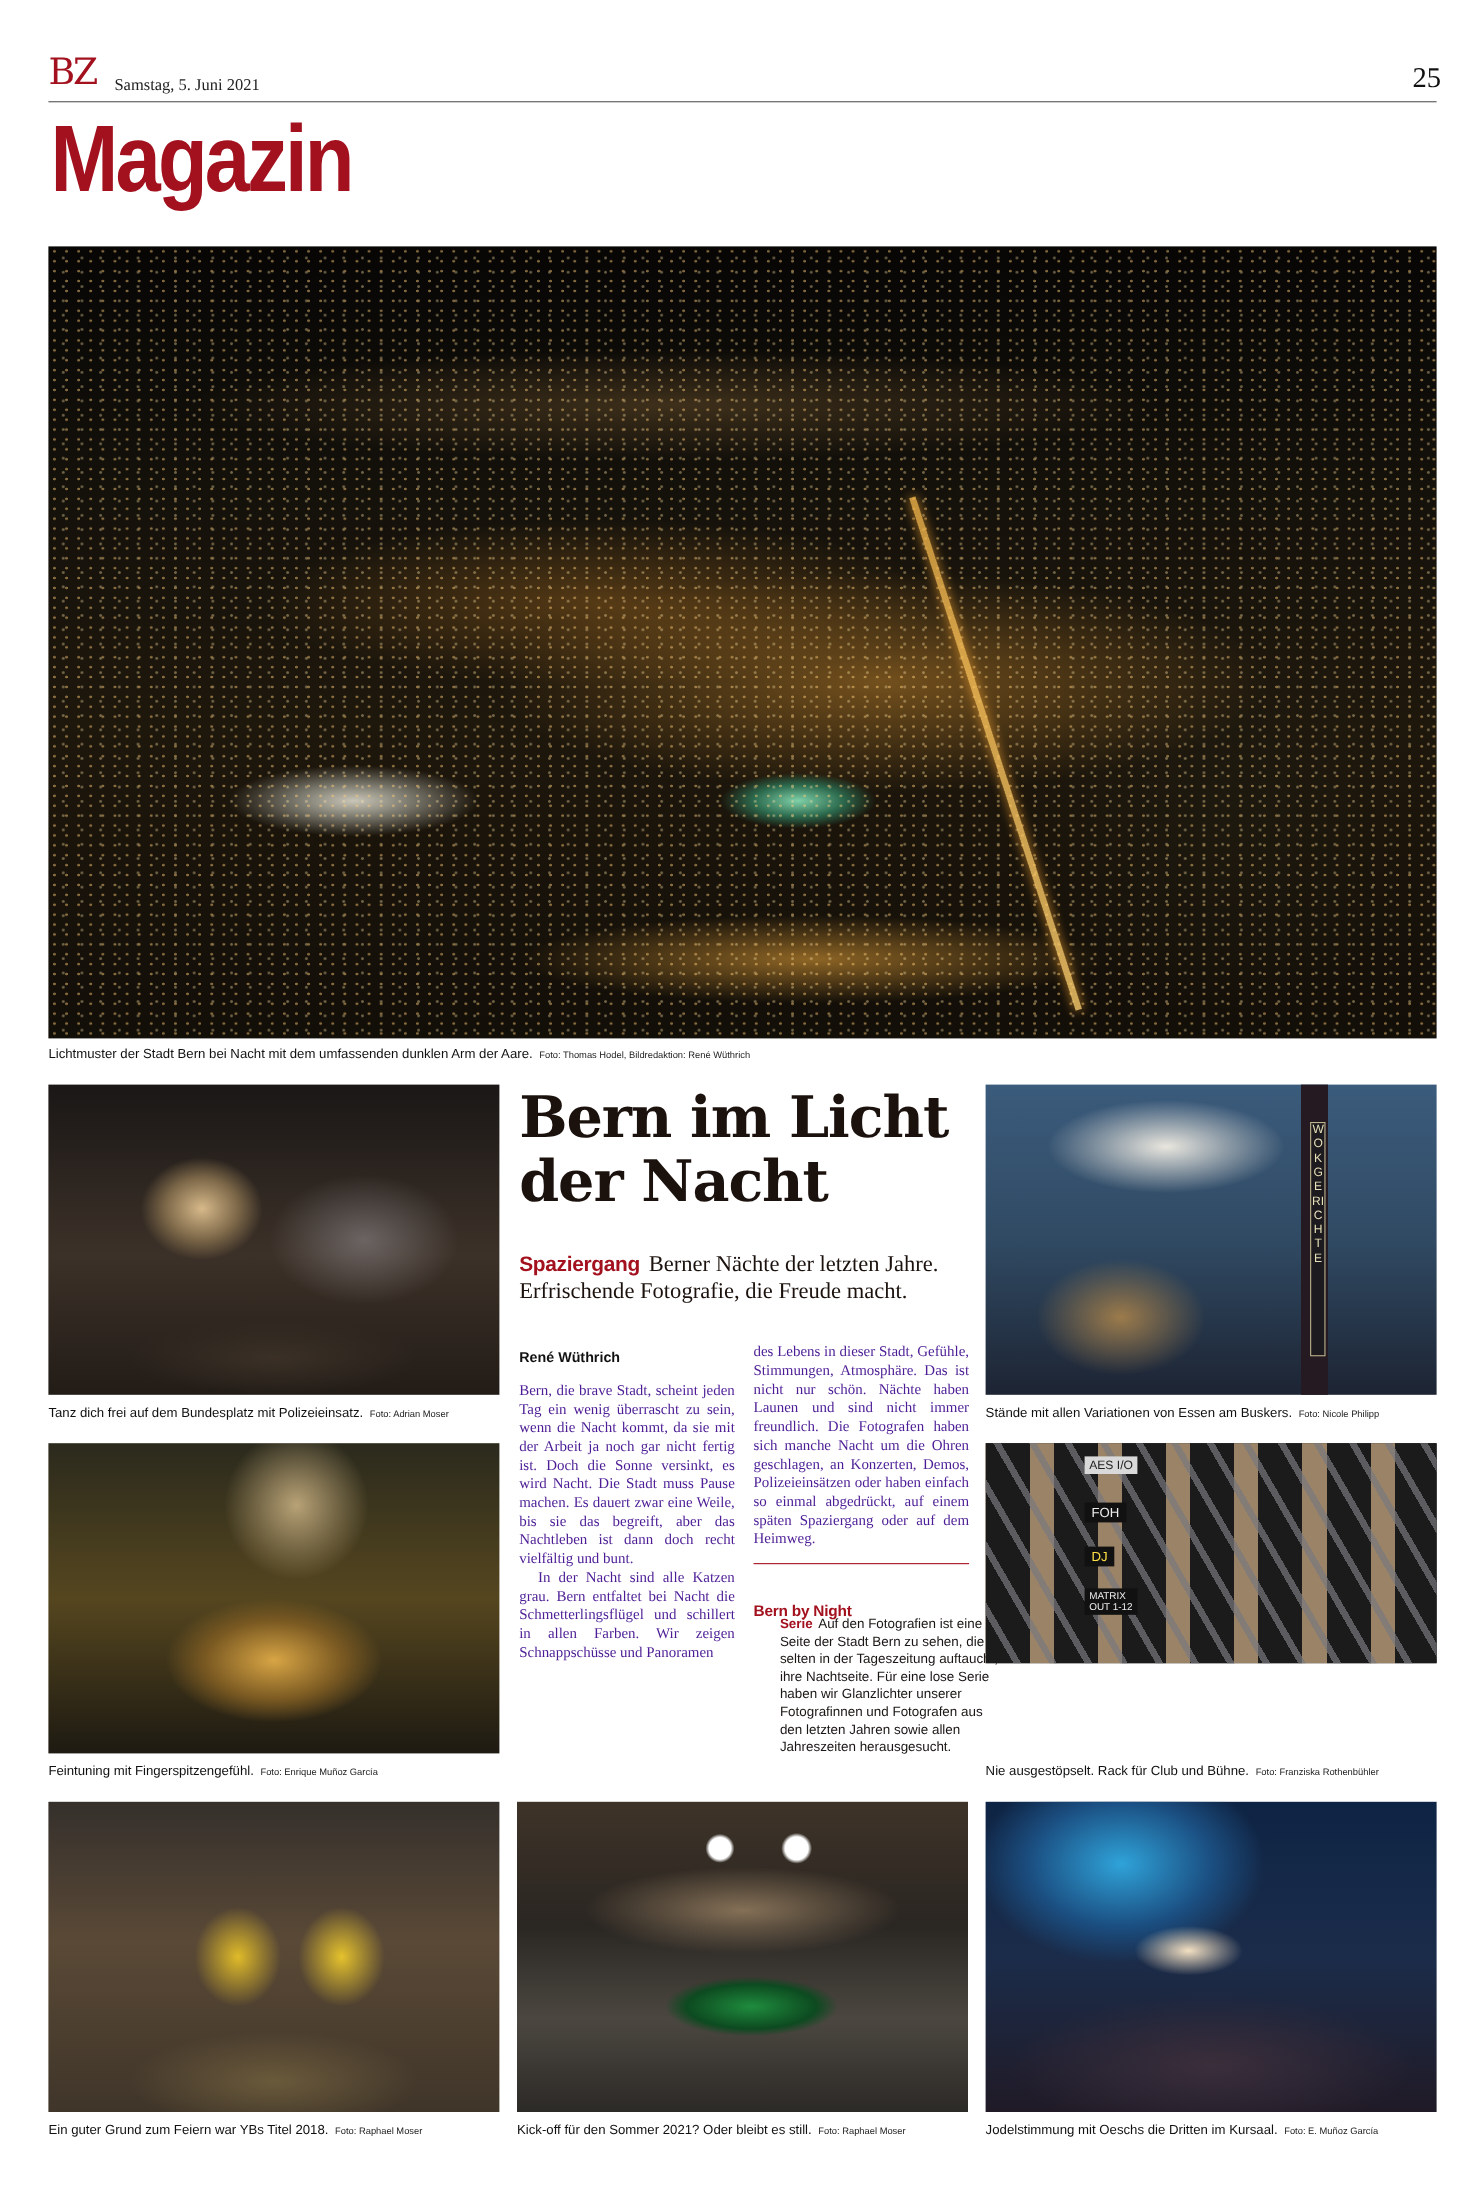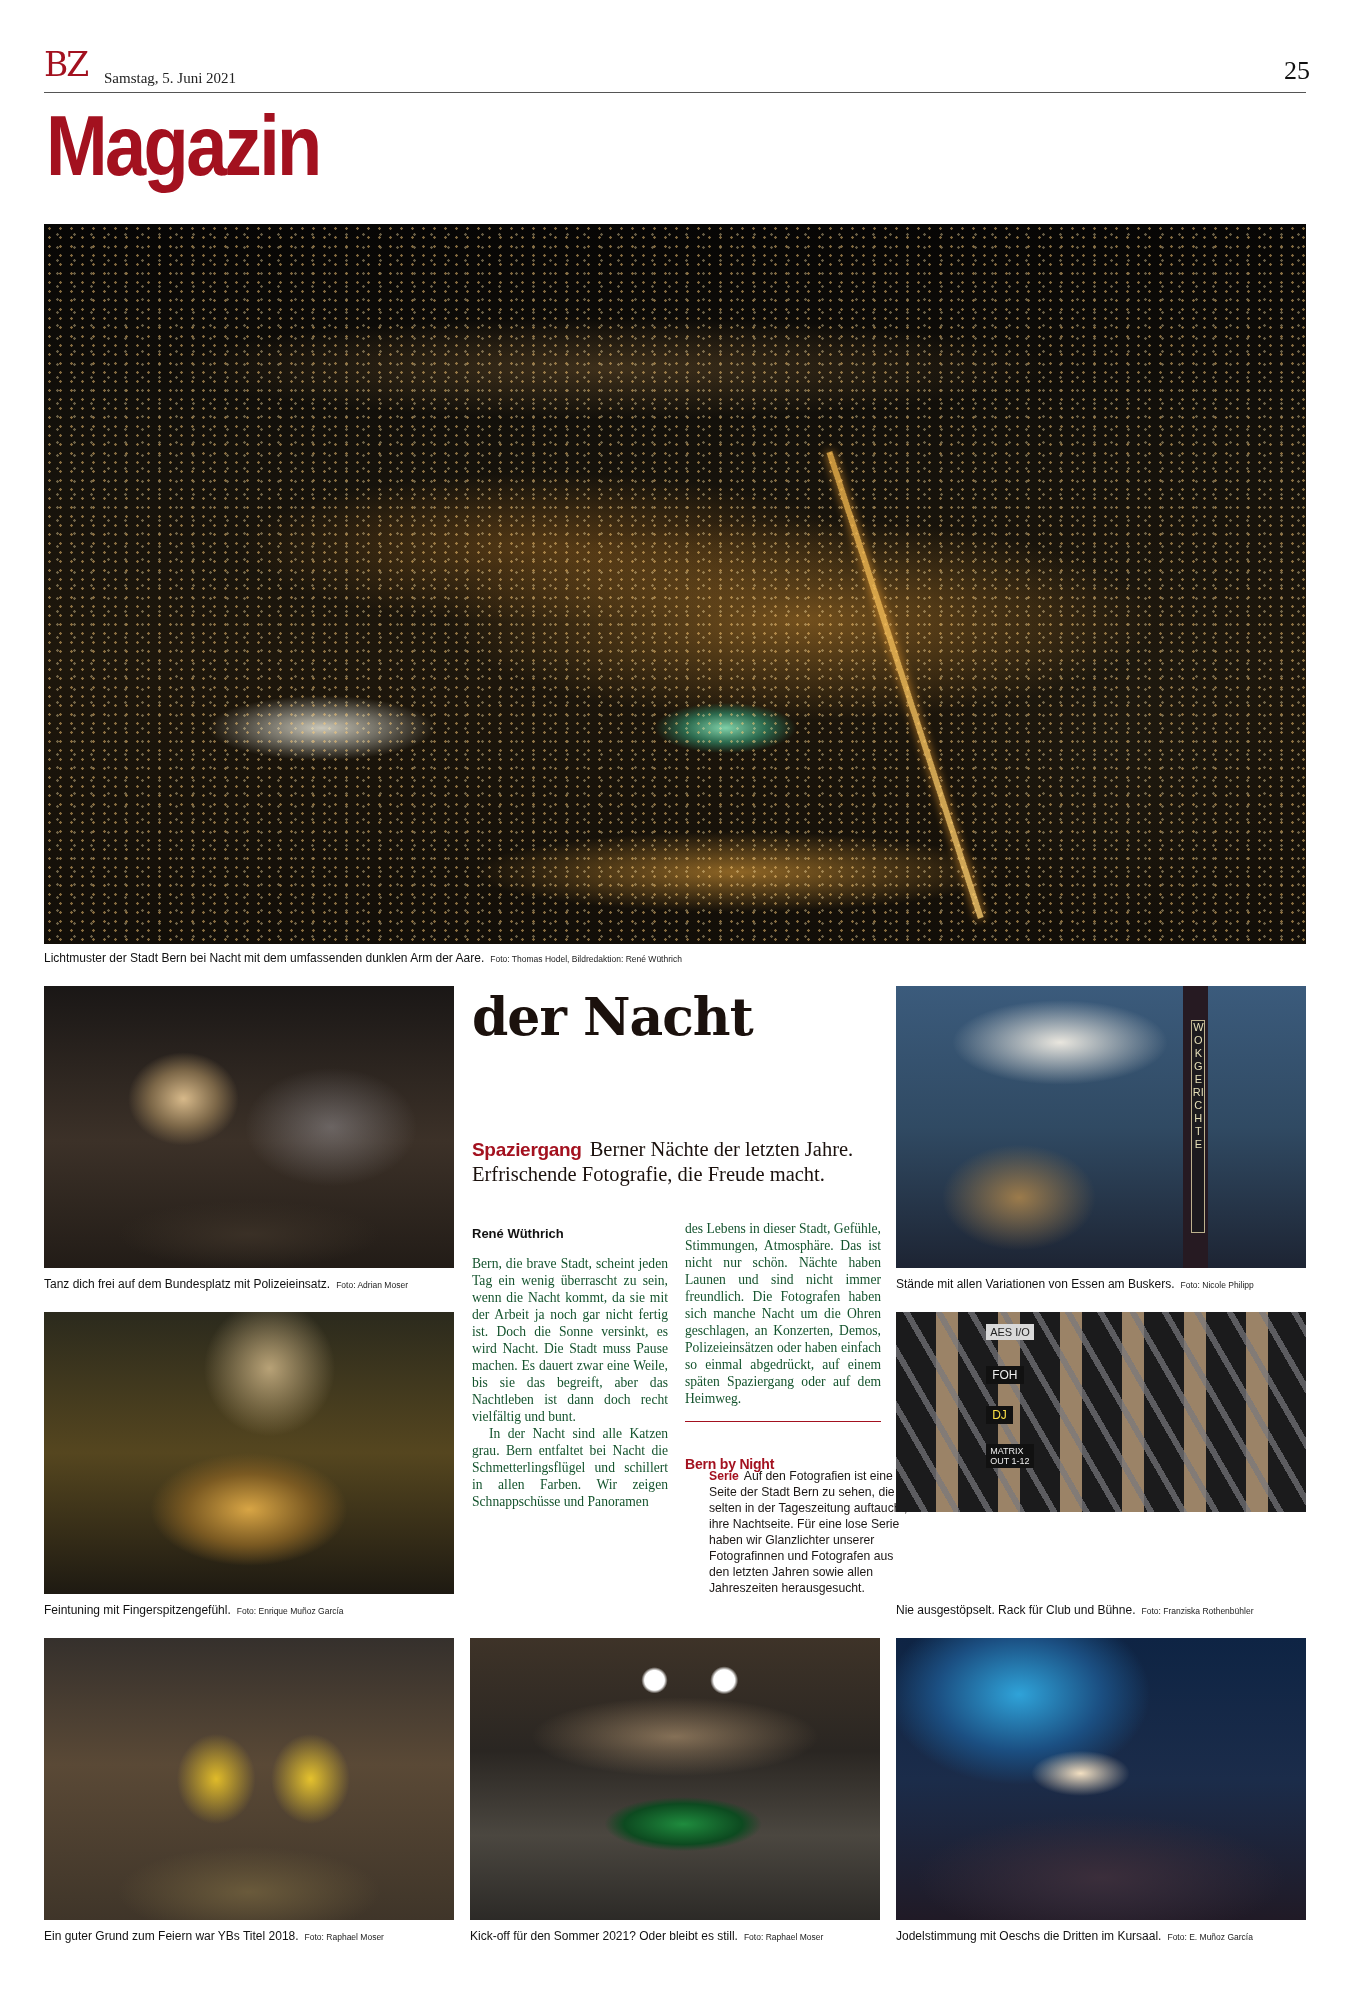--- a/index.html
+++ b/index.html
@@ -74,21 +74,21 @@
                 radial-gradient(ellipse 40% 40% at 30% 20%, #2fa3d9 0%, #1b4f82 50%, transparent 80%),
                 linear-gradient(180deg, #0e2444 0%, #1b2c4a 50%, #201a26 100%); }
 
   
   .headline { left: 472px; top: 988px; width: 420px; font-family: "DejaVu Serif", serif; font-weight: 700; font-size: 52px; line-height: 58px; color: #1b110d; letter-spacing: -1px; }
   .lead { left: 472px; top: 1137px; width: 420px; font-family: "Liberation Serif", serif; font-size: 20.5px; line-height: 24px; color: #1b110d; }
   .lead .kicker { font-family: "Liberation Sans", sans-serif; font-weight: 700; color: #a3111f; font-size: 19px; margin-right: 8px; letter-spacing: -0.3px; }
 
   .author { left: 472px; top: 1226px; font-family: "Liberation Sans", sans-serif; font-weight: 700; font-size: 13px; color: #111; }
 
-  .body-col { position: absolute; width: 196px; font-family: "Liberation Serif", serif; font-size: 13.6px; line-height: 17px; color: #14532d; text-align: justify; hyphens: manual; }
+  .body-col { position: absolute; width: 196px; font-family: "Liberation Serif", serif; font-size: 13.6px; line-height: 17px; color: #4c1d95; text-align: justify; hyphens: manual; }
   .body-col p { margin: 0; }
   .body-col p + p { text-indent: 17px; }
   .col1 { left: 472px; top: 1255px; }
   .col2 { left: 685px; top: 1220px; }
 
   .box-rule { left: 685px; top: 1421px; width: 196px; height: 1px; background: #a3111f; }
   .box-title { left: 685px; top: 1456px; font-family: "Liberation Sans", sans-serif; font-weight: 700; font-size: 14px; color: #a3111f; letter-spacing: -0.2px; }
   .box-text { left: 685px; top: 1468px; width: 200px; font-family: "Liberation Sans", sans-serif; font-size: 12.2px; line-height: 16px; color: #1b1614; margin-left: 24px; }
   .box-text .kicker { color: #a3111f; font-weight: 700; margin-right: 5px; }
 </style>
@@ -105,20 +105,21 @@
 <div class="caption" style="left:44px; top:951px;">
   <span>Lichtmuster der Stadt Bern bei Nacht mit dem umfassenden dunklen Arm der Aare.</span><span class="credit">Foto: Thomas Hodel, Bildredaktion: René Wüthrich</span>
 </div>
 
 <div class="photo p-bundesplatz"></div>
 <div class="caption" style="left:44px; top:1277px;">
   <span>Tanz dich frei auf dem Bundesplatz mit Polizeieinsatz.</span><span class="credit">Foto: Adrian Moser</span>
 </div>
 
 <div class="abs headline">
+  <div>Bern im Licht</div>
   <div>der Nacht</div>
 </div>
 <div class="abs lead">
   <span class="kicker">Spaziergang</span><span>Berner Nächte der letzten Jahre. Erfrischende Fotografie, die Freude macht.</span>
 </div>
 
 <div class="photo p-buskers">
   <div style="position:absolute; left:72%; top:12%; width:3%; height:75%; color:#e6dfb8; font-family:'Liberation Sans',sans-serif; font-size:11px; line-height:13px; text-align:center; word-break:break-all; background:#1c1a1e; border:1px solid #bdb28e;">WOK GERICHTE</div>
 </div>
 <div class="caption" style="left:896px; top:1277px;">

